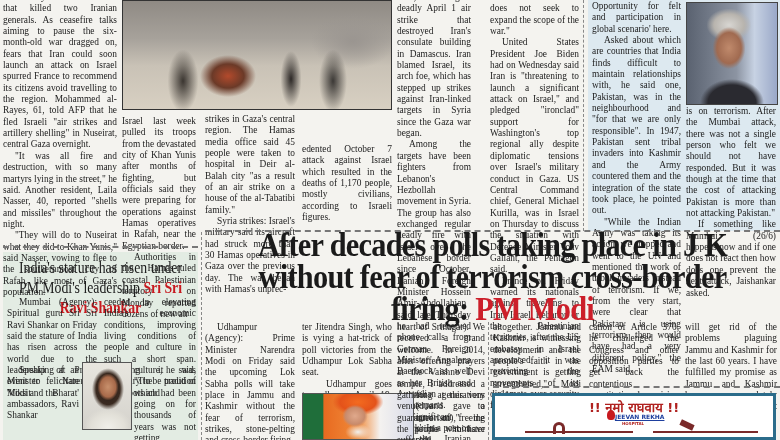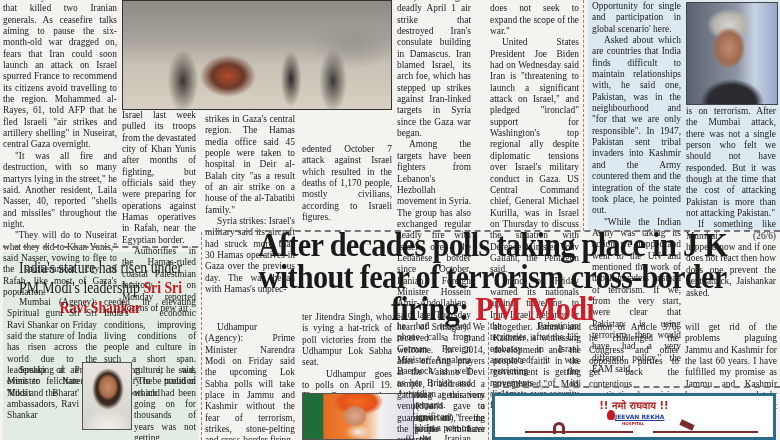--- a/index.html
+++ b/index.html
@@ -54,21 +54,21 @@
   .green-box { position:absolute; left:3px; top:252px; width:195px; height:188px; background:#e3ece3; }
 
   .ravi-head { position:absolute; left:3px; top:258px; width:195px; text-align:center; font-family:"Liberation Serif", serif; font-size:16px; line-height:20px; color:#1a1a1a; transform:scaleX(0.86); transform-origin:center; }
   .ravi-head .red { color:#c7191f; font-weight:bold; }
 
   .headline { position:absolute; left:205px; top:229px; width:575px; text-align:center; font-family:"Liberation Serif", serif; font-weight:bold; font-size:33px; line-height:32px; letter-spacing:-0.8px; color:#1a1a1a; transform:scaleX(0.92); transform-origin:center top; }
   .headline .red { color:#cc1f2a; }
 
   
   .ad { position:absolute; left:492px; top:393px; width:284px; height:47px; border:3px solid #2b6c8a; background:#fff; }
-  .ad-title { position:absolute; left:0; top:2px; width:100%; text-align:center; font-size:10px; color:#b0211f; font-weight:bold; font-family:"DejaVu Sans", sans-serif; }
+  .ad-title { position:absolute; left:0; top:2px; width:100%; text-align:center; font-size:13px; color:#b0211f; font-weight:bold; font-family:"DejaVu Sans", sans-serif; }
   .ad-logo { position:absolute; left:120px; top:17px; font-size:6px; color:#1e3f9e; font-family:"DejaVu Sans", sans-serif; font-weight:bold; text-decoration:underline; }
   .ad-logo-sub { position:absolute; left:127px; top:25px; font-size:4px; color:#b0211f; font-family:"DejaVu Sans", sans-serif; font-weight:bold; }
   .ad-logo-mark { position:absolute; left:112px; top:14px; width:8px; height:10px; border-radius:50% 50% 40% 40%; background:#c7191f; }
   .ad-bar1 { position:absolute; left:30px; top:35px; width:108px; height:8px; border-top:2px solid #7a2a2a; }
   .ad-bar2 { position:absolute; left:158px; top:35px; width:105px; height:8px; border-top:2px solid #7a2a2a; }
   .ad-icon1 { position:absolute; left:58px; top:26px; width:12px; height:12px; border-radius:50% 50% 0 0; border:3px solid #7a2a2a; border-bottom:none; }
   .ad-icon2 { position:absolute; left:185px; top:26px; width:14px; height:6px; background:#7a2a2a; transform:rotate(25deg); }
 </style>
 </head>
 <body>
@@ -80,21 +80,21 @@
 
   <div class="col" style="left:3px; top:-8px; width:114px;">
     <p class="noind">strike in Syria this month</p>
     <p class="noind">that killed two Iranian generals. As ceasefire talks aiming to pause the six-month-old war dragged on, fears that Iran could soon launch an attack on Israel spurred France to recommend its citizens avoid travelling to the region. Mohammed al-Rayes, 61, told AFP that he fled Israeli "air strikes and artillery shelling" in Nuseirat, central Gaza overnight.</p>
     <p>"It was all fire and destruction, with so many martyrs lying in the street," he said. Another resident, Laila Nasser, 40, reported "shells and missiles" throughout the night.</p>
     <p>"They will do to Nuseirat what they did to Khan Yunis," said Nasser, vowing to flee to the southernmost city of Rafah, like most of Gaza's population.</p>
   </div>
 
   <div class="photo gaza-photo"></div>
 
-  <div class="col" style="left:122px; top:110px; width:74px;">
+  <div class="col" style="left:122px; top:116px; width:74px;">
     <p class="noind">Israel last week pulled its troops from the devastated city of Khan Yunis after months of fighting, but officials said they were preparing for operations against Hamas operatives in Rafah, near the Egyptian border.</p>
     <p>Authorities in the Hamas-ruled coastal Palestinian territory on Monday reported dozens of new air</p>
   </div>
   <div class="col" style="left:205px; top:114px; width:90px;">
     <p class="noind">strikes in Gaza's central region. The Hamas media office said 45 people were taken to hospital in Deir al-Balah city "as a result of an air strike on a house of the al-Tabatibi family."</p>
     <p>Syria strikes: Israel's military said its aircraft had struck more than 30 Hamas operatives in Gaza over the previous day. The war began with Hamas's unprec-</p>
   </div>
   <div class="col" style="left:302px; top:114px; width:90px;margin-top:30px;">
     <p class="noind">edented October 7 attack against Israel which resulted in the deaths of 1,170 people, mostly civilians, according to Israeli figures.</p>
   </div>
@@ -104,21 +104,21 @@
     <p>'Significant attack': In a post on X, the Iranian minister said he had told them that "when the Zionist re-</p>
   </div>
   <div class="col" style="left:490px; top:-8px; width:89px;">
     <p>He added that "Iran does not seek to expand the scope of the war."</p>
     <p>United States President Joe Biden had on Wednesday said Iran is "threatening to launch a significant attack on Israel," and pledged "ironclad" support for Washington's top regional ally despite diplomatic tensions over Israel's military conduct in Gaza. US Central Command chief, General Michael Kurilla, was in Israel on Thursday to discuss the situation with Defence Minister Yoav Gallant, the Pentagon said.</p>
     <p>France on Friday warned its nationals against travelling to Iran, Israel, Lebanon or the Palestinian territories, after the US embassy in Israel announced it was restricting the movements of its diplomats over security fears.</p>
   </div>
   <div class="vdash" style="left:583px; top:0; height:231px;"></div>
 
   <div class="col" style="left:592px; top:1px; width:89px;">
-    <p class="noind">Opportunity for single and participation in global scenario' here.</p>
+    <p class="noind">Opportunity for felt and participation in global scenario' here.</p>
     <p>Asked about which are countries that India finds difficult to maintain relationships with, he said one, Pakistan, was in the neighbourhood and "for that we are only responsible". In 1947, Pakistan sent tribal invaders into Kashmir and the Army countered them and the integration of the state took place, he pointed out.</p>
     <p>"While the Indian Army was taking its action, we stopped and went to the UN and mentioned the work of tribal invaders instead of terrorism. If we, from the very start, were clear that Pakistan is using terrorism, then would have had a very different policy," the EAM said.</p>
   </div>
   <div class="photo jaishankar-photo"></div>
   <div class="col" style="left:686px; top:106px; width:90px;">
     <p class="noind">is on terrorism. After the Mumbai attack, there was not a single person who felt we should not have responded. But it was though at the time that the cost of attacking Pakistan is more than not attacking Pakistan."</p>
     <p>If something like Mumbai (26/6) happens now and if one does not react then how does one prevent the next attack, Jaishankar asked.</p>
   </div>
 
   <div class="hdash" style="left:3px; top:246px; width:195px;"></div>
@@ -144,21 +144,21 @@
   <div class="vdash" style="left:201px; top:232px; height:208px;"></div>
 
   <div class="headline">
     <span>After decades polls taking place in J K without fear of terrorism cross-border firing: </span><span class="red">PM Modi</span>
   </div>
 
   <div class="col" style="left:205px; top:322px; width:90px;">
     <p>Udhampur (Agency): Prime Minister Narendra Modi on Friday said the upcoming Lok Sabha polls will take place in Jammu and Kashmir without the fear of terrorism, strikes, stone-pelting and cross-border firing.</p>
 
   </div>
-  <div class="col" style="left:302px; top:312px; width:90px;">
+  <div class="col" style="left:302px; top:322px; width:90px;">
     <p class="noind">ter Jitendra Singh, who is vying a hat-trick of poll victories from the Udhampur Lok Sabha seat.</p>
     <p style="text-indent:24px;">Udhampur goes to polls on April 19. The Congress has fielded Choudhary Lal Singh and</p>
   </div>
   <div class="photo modi-photo"></div>
   <div class="col" style="left:397px; top:322px; width:88px;">
     <p class="noind">heart of Srinagar). We received a grand welcome. In 2014, after offering prayers at the Vaishno Devi temple, I addressed a gathering at this very venue and gave a guarantee of freeing the people who have suffered</p>
   </div>
   <div class="col" style="left:416px; top:390px; width:69px;">
     <p class="noind">for generations (due to terrorism)," the prime minister said.</p>
 

